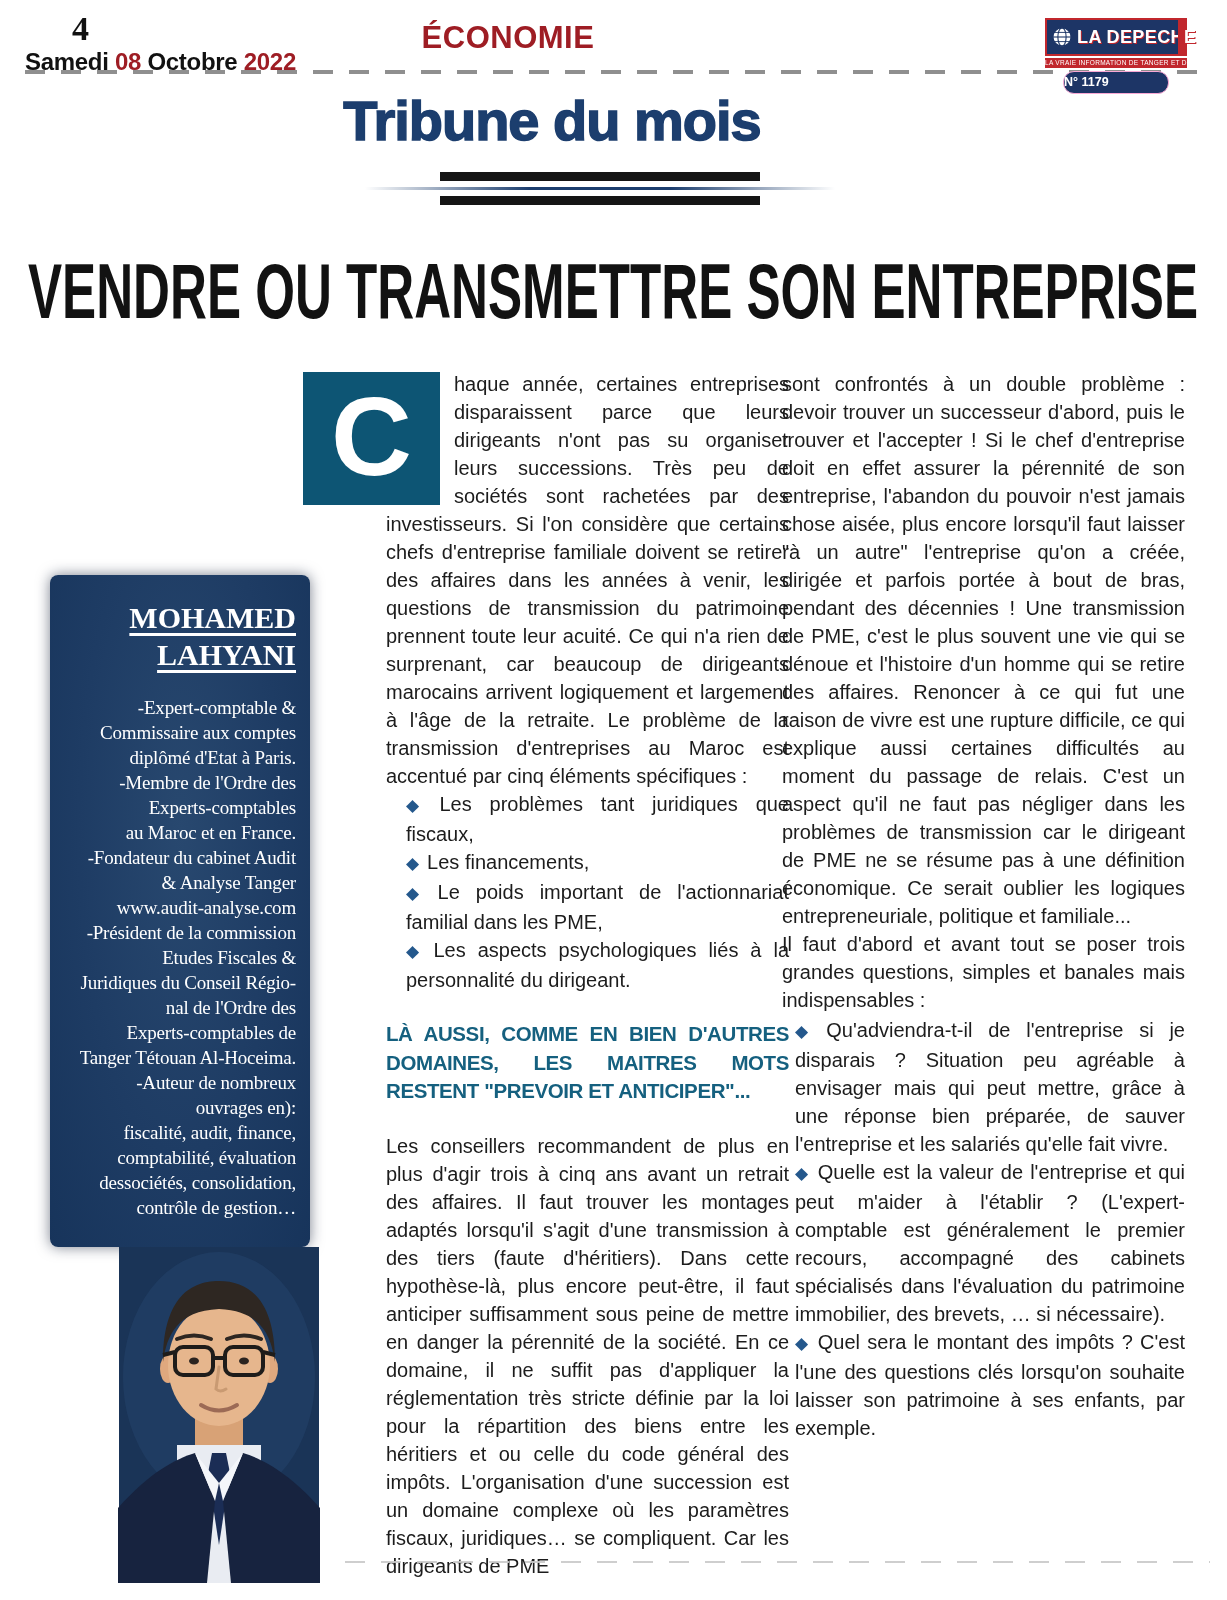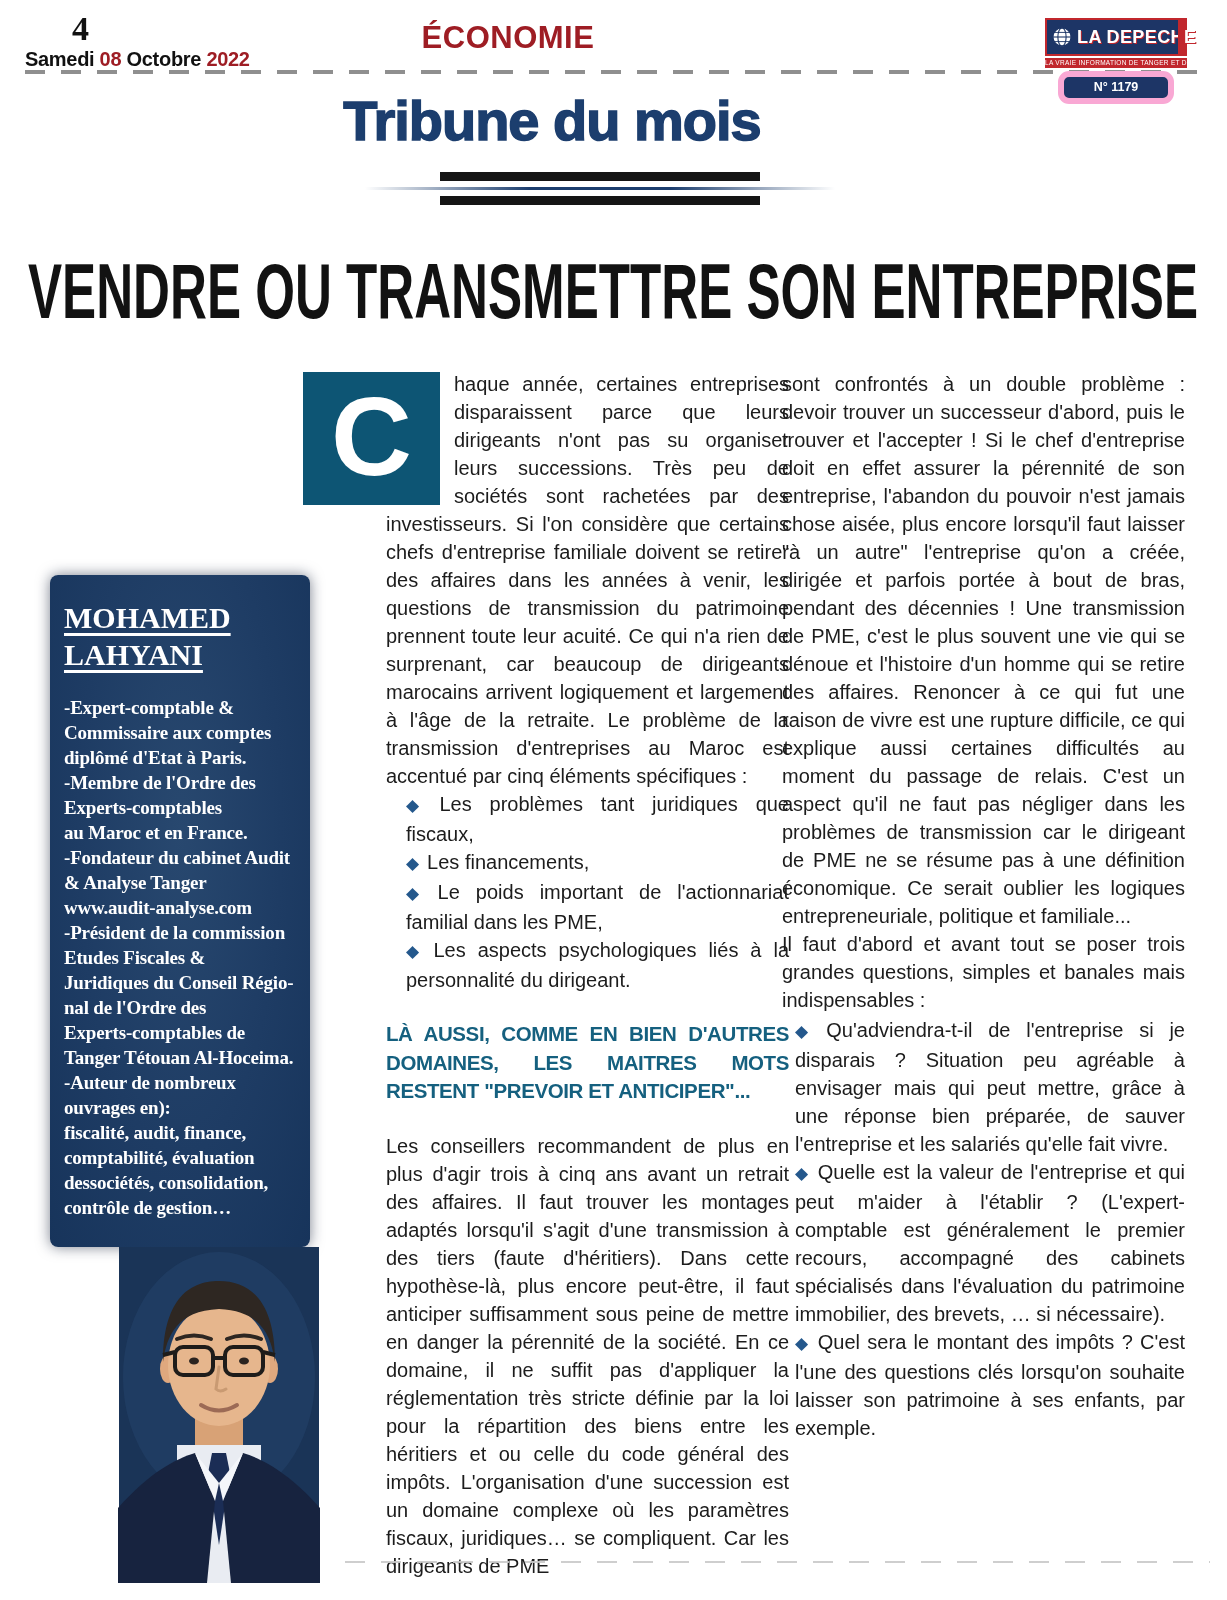--- a/index.html
+++ b/index.html
@@ -2,60 +2,60 @@
 <html><head>
 <meta charset="utf-8">
 <style>
   html,body{margin:0;padding:0;background:#e8e8e8;}
   .page{position:relative;width:1227px;height:1600px;background:#ffffff;margin:0 auto;
         overflow:hidden;font-family:"Liberation Sans","DejaVu Sans",sans-serif;color:#1c1c1c;}
 
   
   .page-number{position:absolute;left:72px;top:10px;font-family:"Liberation Serif","DejaVu Serif",serif;
                font-size:34px;font-weight:bold;color:#111;}
-  .date-line{position:absolute;left:25px;top:48px;font-size:20px;font-weight:bold;letter-spacing:-0.3px;color:#111;}
+  .date-line{position:absolute;left:25px;top:48px;font-size:24px;font-weight:bold;letter-spacing:-0.3px;color:#111;}
   .date-line .red{color:#9e1d24;}
   .section-title{position:absolute;left:0;top:20px;width:1016px;text-align:center;
                  font-size:31px;font-weight:bold;color:#9e1d24;letter-spacing:0.5px;}
   .header-rule{position:absolute;left:25px;top:70px;width:1178px;height:4px;
                background:repeating-linear-gradient(90deg,#8f8f8f 0 20px,transparent 20px 36px);}
 
   
   .logo{position:absolute;left:1045px;top:18px;width:142px;z-index:3;}
   .logo-box{position:relative;height:38px;background:#1d3566;border:2.5px solid #c1272d;
             display:flex;align-items:center;gap:4px;padding-left:4px;box-sizing:border-box;}
   .logo-title{color:#fff;font-size:18px;font-weight:800;letter-spacing:0.4px;white-space:nowrap;
               text-shadow:1px 1px 0 #c1272d;}
   .logo-side{position:absolute;right:0;top:0;bottom:0;width:7px;background:#c1272d;}
   .logo-tagline{margin-top:2px;height:10px;background:#c1272d;color:#fff;font-size:6.5px;
                 line-height:10px;text-align:center;letter-spacing:0.3px;white-space:nowrap;overflow:hidden;}
-  .issue-pill{margin:3px auto 0;width:104px;height:21px;background:#1d3566;border:6px solid #f9a8d4;
-              border-radius:11px;color:#fff;font-size:12.5px;font-weight:bold;text-align:center;line-height:21px;}
+  .issue-pill{margin:3px auto 0;width:104px;height:21px;background:#1d3566;border:1px solid #f9a8d4;
+              border-radius:11px;color:#fff;font-size:12.5px;font-weight:bold;text-align:left;line-height:21px;}
 
   
   .masthead-title{position:absolute;left:0;top:88px;width:1104px;text-align:center;
                   font-size:56px;font-weight:700;color:#1c3e6e;letter-spacing:-1px;
                   -webkit-text-stroke:1.5px #1c3e6e;}
   .rule-bar{position:absolute;left:440px;width:320px;height:9px;background:#151515;}
   .rule-bar.top{top:172px;} .rule-bar.bottom{top:196px;}
   .rule-line{position:absolute;left:365px;top:187px;width:470px;height:3px;
              background:linear-gradient(90deg,rgba(130,140,160,0) 0%,#1c3e6e 35%,#1c3e6e 65%,rgba(130,140,160,0) 100%);}
 
   
   .headline-svg{position:absolute;left:0;top:244px;}
 
   
   .author-box{position:absolute;left:50px;top:575px;width:260px;height:672px;box-sizing:border-box;
               background:radial-gradient(ellipse at 50% 38%,#28486f 0%,#1e3c64 55%,#17345b 100%);
-              border-radius:8px;padding:24px 14px 0;color:#fff;text-align:left;
+              border-radius:8px;padding:24px 14px 0;color:#fff;text-align:right;
               box-shadow:0 0 14px rgba(15,25,50,0.55);
               font-family:"Liberation Serif","DejaVu Serif",serif;}
   .author-name{font-size:30px;font-weight:bold;line-height:37px;text-decoration:underline;
                text-underline-offset:5px;text-decoration-thickness:2.5px;}
-  .author-bio{margin-top:22px;font-size:19px;font-weight:bold;line-height:25px;letter-spacing:-0.2px;}
+  .author-bio{margin-top:22px;font-size:19px;font-weight:normal;line-height:25px;letter-spacing:-0.2px;}
 
   
   .author-photo{position:absolute;left:118px;top:1247px;width:202px;height:336px;}
   .author-photo svg{display:block;width:100%;height:100%;}
 
   
   .col{position:absolute;top:370px;width:403px;font-size:20px;line-height:28px;text-align:justify;}
   .col1{left:386px;} .col2{left:782px;}
   .col p{margin:0;text-align:justify;}
   .dropcap{float:left;width:137px;height:133px;margin:2px 14px 4px -83px;background:#0d5574;

